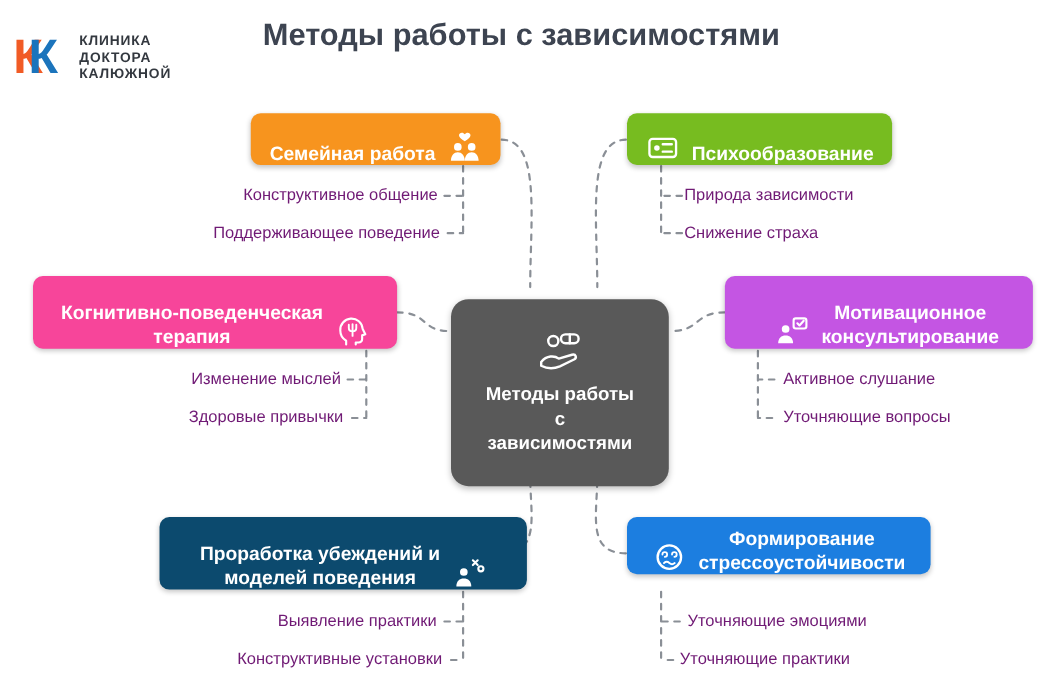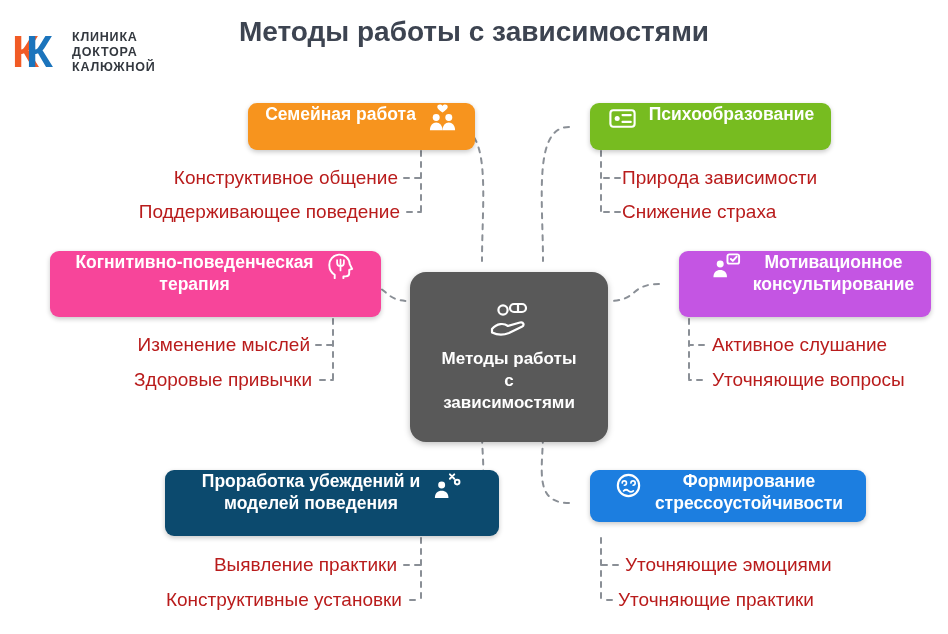--- a/index.html
+++ b/index.html
@@ -21,35 +21,35 @@
   .logo-text { font-size:12.5px; font-weight:700; color:#33383f; letter-spacing:0.8px; line-height:15px; }
 
   .center-node { position:absolute; left:410px; top:272px; width:198px; height:170px;
                  background:#595959; border-radius:16px; color:#ffffff;
                  display:flex; flex-direction:column; align-items:center; justify-content:center;
                  gap:8px; box-shadow:0 2px 6px rgba(0,0,0,.25); }
   .center-node .icon { width:46px; height:40px; }
   .center-node .icon svg { width:100%; height:100%; display:block; }
   .center-label { white-space:pre-line; text-align:center; font-size:17px; font-weight:700; line-height:22px; }
 
-  .branch { position:absolute; display:flex; align-items:flex-start; justify-content:center; gap:11px;
+  .branch { position:absolute; display:flex; align-items:flex-end; justify-content:center; gap:11px;
             border-radius:9px; color:#ffffff; padding:0 13px;
-            box-shadow:0 2px 5px rgba(0,0,0,.22);margin-left:20px; }
+            box-shadow:0 2px 5px rgba(0,0,0,.22); }
   .branch .label { white-space:pre-line; text-align:center; font-size:17.5px; font-weight:700; line-height:22px; }
   .branch .icon { flex:0 0 auto; width:31px; height:31px; }
   .branch .icon svg { width:100%; height:100%; display:block; }
 
   #branch-family     { left:228px; top:103px; width:227px; height:47px; background:#f7941e; }
   #branch-psycho     { left:570px; top:103px; width:241px; height:47px; background:#77bc20; }
   #branch-cbt        { left:30px;  top:251px; width:331px; height:66px; background:#f7459a; }
-  #branch-motivation { left:659px; top:251px; width:252px; height:66px; background:#c455e3;padding-left:28px; }
+  #branch-motivation { left:659px; top:251px; width:280px; height:66px; background:#c455e3;padding-left:28px; }
   #branch-beliefs    { left:145px; top:470px; width:334px; height:66px; background:#0c4a6e; }
   #branch-stress     { left:570px; top:470px; width:276px; height:52px; background:#1c7ee0; }
 
-  .subitem { position:absolute; font-size:19px; color:#b91c1c; height:24px; line-height:24px; white-space:nowrap; }
+  .subitem { position:absolute; font-size:15px; color:#701a75; height:24px; line-height:24px; white-space:nowrap; }
   .align-right { text-align:right; }
 </style>
 </head>
 <body>
 
 <div class="canvas">
 
   <svg class="connectors" viewBox="0 0 948 634">
     <path d="M456,127 C492,127 482,200 482,261"></path>
     <path d="M569,127 C533,127 543,200 543,261"></path>

